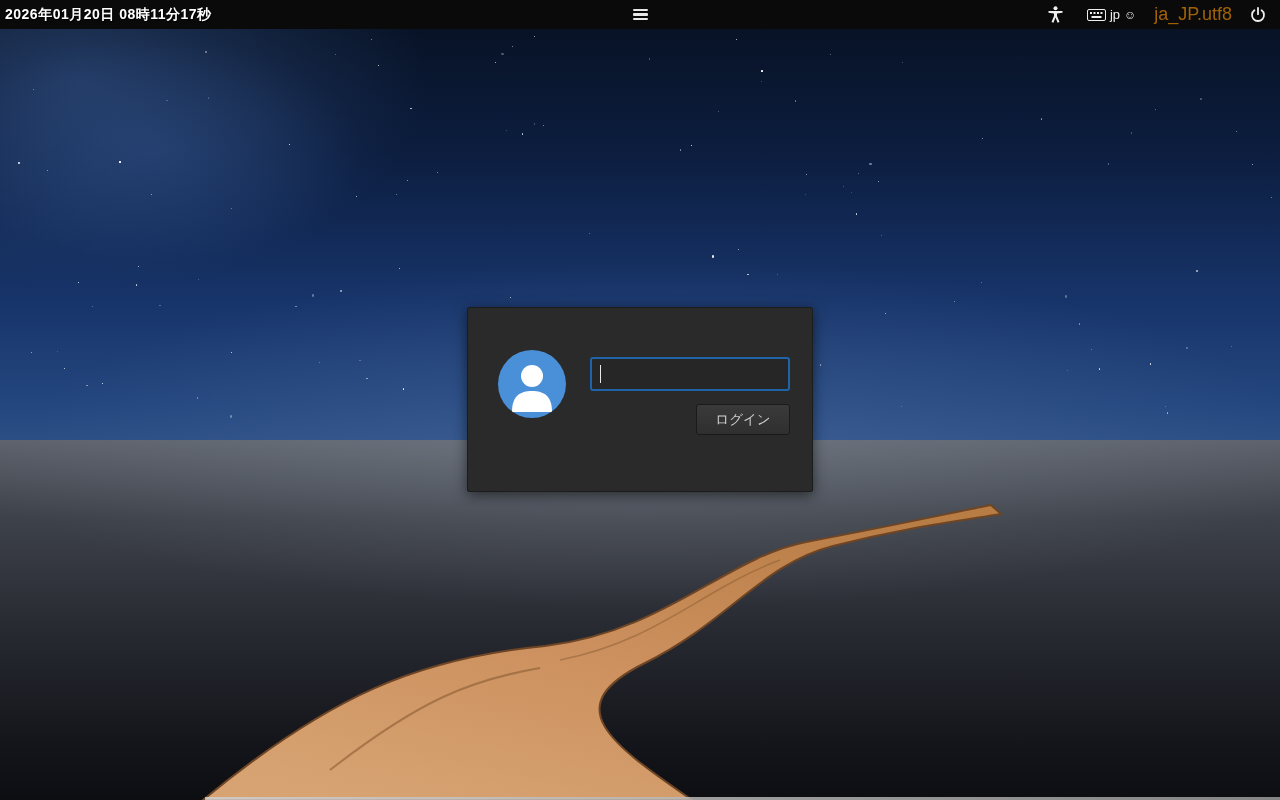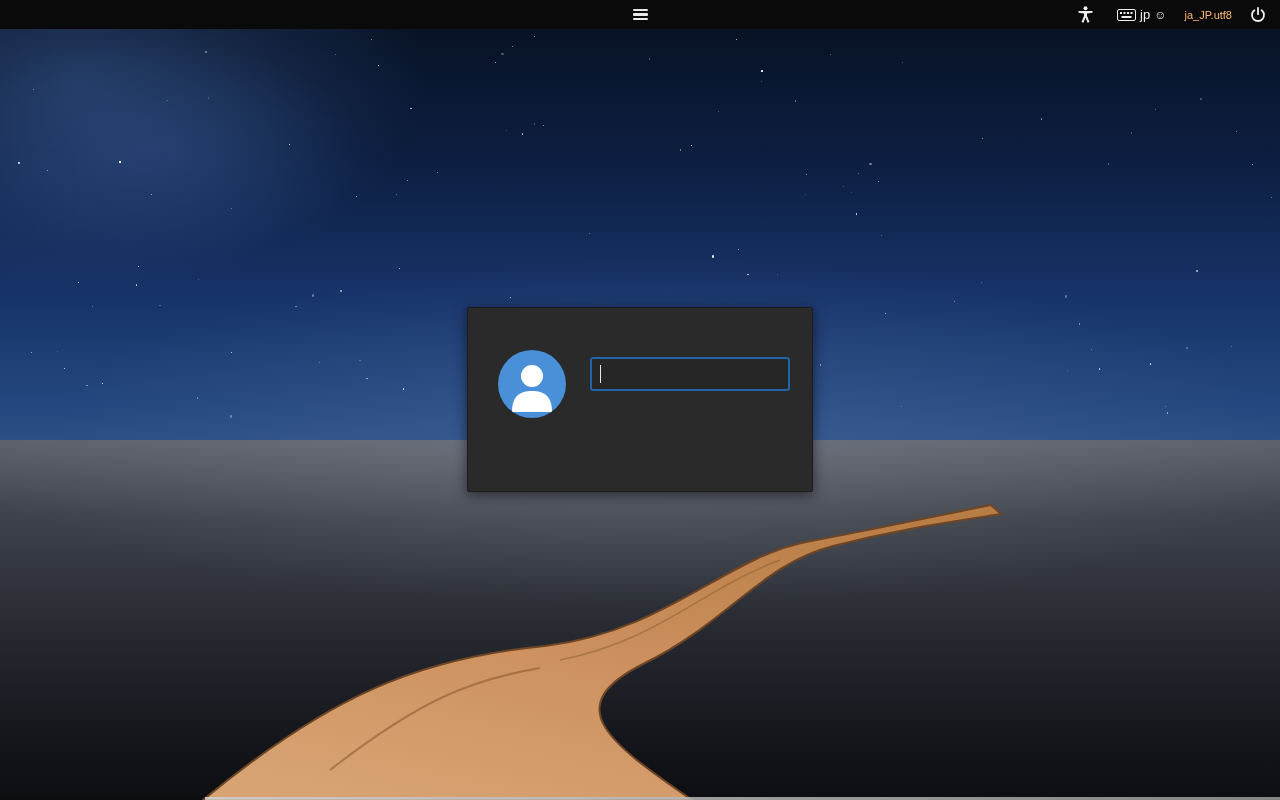--- a/index.html
+++ b/index.html
@@ -50,21 +50,21 @@
   .panel-right {
     position:absolute; right:8px; top:0; height:29px;
     display:flex; align-items:center; gap:12px;
   }
   .panel-icon-btn {
     background:transparent; border:none; cursor:pointer; padding:6px;
     display:flex; align-items:center; gap:4px; color:#efefef; height:29px;
   }
   .kb-label { font-size:13px; color:#f0f0f0; }
   .im-glyph { font-size:12px; color:#e6e6e6; }
-  .locale { font-size:11px; color:#fdba74; }
+  .locale { font-size:18px; color:#a16207; }
 
   
   .login-dialog {
     position:absolute; left:467px; top:307px; width:346px; height:185px;
     background:#2a2a2a; border:1px solid #1c1c1c; border-radius:2px;
     box-shadow:0 3px 14px rgba(0,0,0,.55);
     z-index:15;
   }
   .avatar {
     position:absolute; left:30px; top:42px; width:68px; height:68px;
@@ -234,20 +234,21 @@
              C 762,564 728,622 645,663
              C 558,706 608,742 692,800
              Z" fill="url(#roadGrad)" stroke="#6e4525" stroke-width="2"></path>
     <path d="M 330,770 C 420,700 470,680 540,668" stroke="#8a5c32" stroke-width="2" fill="none" opacity="0.6"></path>
     <path d="M 560,660 C 660,640 700,590 780,560" stroke="#8a5c32" stroke-width="1.5" fill="none" opacity="0.5"></path>
   </svg>
   <div class="bottom-strip"></div>
 </div>
 
 <header class="top-panel">
+  <div class="clock">2026年01月20日  08時11分17秒</div>
 
   <button class="menu-btn">
     <span class="hamburger">
         <i></i>
         <i></i>
         <i></i>
       </span>
   </button>
 
   <div class="panel-right">
@@ -290,14 +291,17 @@
     </svg>
   </div>
 
   <div class="fields">
 
     <div class="password-wrap">
       <input type="password" class="password-input" value="" style="">
       <div class="fake-caret"></div>
     </div>
 
+    <div class="btn-row">
+      <button class="login-btn">ログイン</button>
+    </div>
   </div>
 </div>
 
 </body></html>

